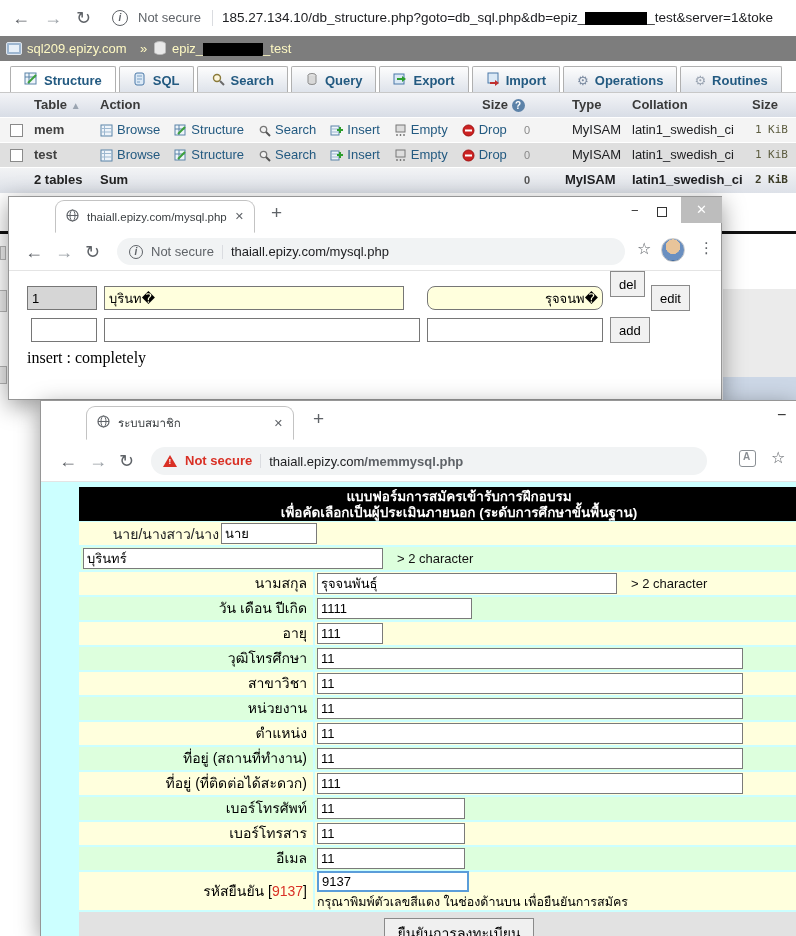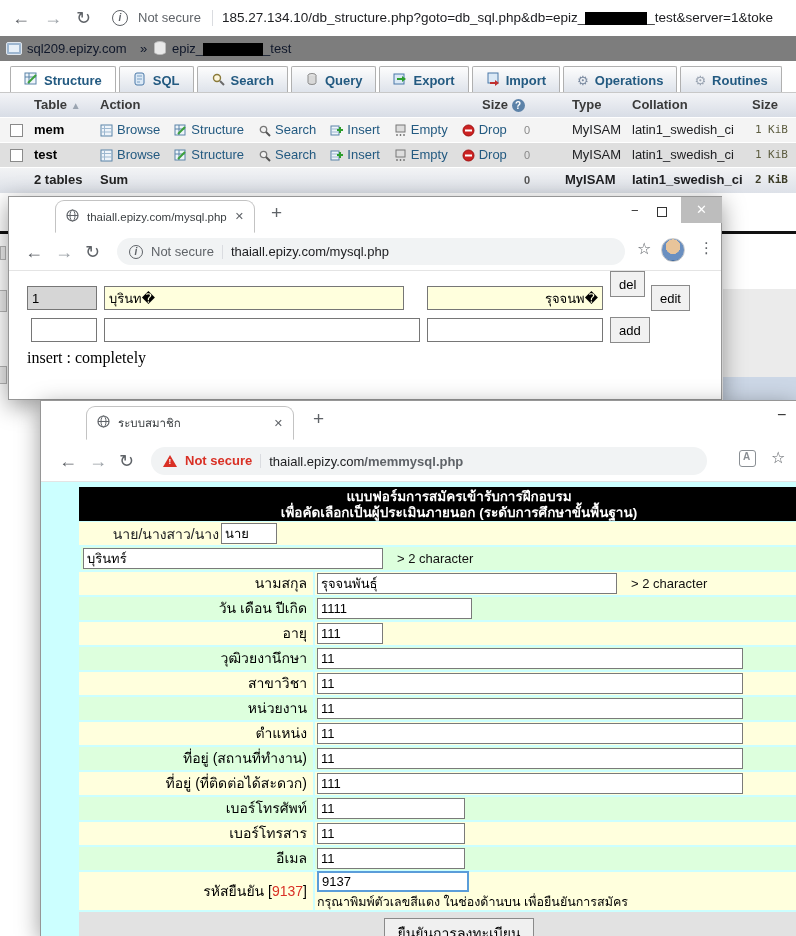--- a/index.html
+++ b/index.html
@@ -12,40 +12,40 @@
   .navglyph { font-size:18px; color:#5f6368; line-height:36px; }
   .navglyph.dim { color:#9aa0a6; }
   .info-circle { width:16px; height:16px; border:1.5px solid #5f6368; border-radius:50%; color:#5f6368;
     font-size:10px; text-align:center; line-height:13px; font-style:italic; font-weight:bold; }
   .ns-text { font-size:13px; color:#5f6368; line-height:36px; }
   .vdiv { width:1px; background:#dadce0; }
   .urltext { font-size:13.5px; color:#202124; line-height:36px; white-space:nowrap; }
   .redact { background:#000; display:inline-block; }
 
   
-  #crumbbar { left:0; top:36px; width:796px; height:25px; background:#7d7d7d; color:#0f172a; font-size:13px; line-height:25px; }
+  #crumbbar { left:0; top:36px; width:796px; height:25px; background:#7d7d7d; color:#fef9c3; font-size:13px; line-height:25px; }
   .crumb-ico-srv { left:6px; top:6px; width:16px; height:13px; border:1px solid #dfe5ec; background:#9db6d0; border-radius:2px; }
   .crumb-ico-srv:after{ content:""; position:absolute; left:2px; top:2px; width:10px; height:7px; background:#e8f0f8; }
   .db-cyl { width:12px; height:14px; background:#e9e9e9; border-radius:6px/3px; border:1px solid #bbb; }
 
   
   #pmatabs { left:10px; top:66px; height:27px; display:flex; gap:3px; }
   .pmatab { display:flex; align-items:center; gap:6px; padding:0 13px; border:1px solid #b0b0b0; border-bottom:none;
     background:linear-gradient(#fdfdfd,#dde2ea); font-size:13px; font-weight:bold; color:#235a81; border-radius:2px 2px 0 0; }
   .pmatab.active { background:#fff; }
   #tabs-underline { left:0; top:92px; width:796px; height:1px; background:#c8c8c8; }
 
   
   .pmarow { left:0; width:796px; height:24px; font-size:13px; line-height:24px; }
   #pma-head { top:93px; background:linear-gradient(#f3f4f7,#d8dde6); font-weight:bold; color:#3a3a3a; height:24px; }
   #pma-row-mem { top:118px; background:#f4f4f4; }
   #pma-row-test { top:143px; background:#dfdfdf; }
   #pma-foot { top:168px; background:linear-gradient(#f2f3f5,#dde1e8); font-weight:bold; height:25px; }
   .cbx { left:10px; top:6px; width:13px; height:13px; border:1px solid #8a8a8a; background:#fff; }
-  .tname { left:34px; font-weight:bold; color:#000000; }
+  .tname { left:34px; font-weight:bold; color:#404040; }
   .acts { left:100px; display:flex; gap:14px; align-items:center; height:24px; }
   .alink { color:#235a81; display:inline-flex; align-items:center; gap:4px; }
   .rows0 { left:480px; width:50px; text-align:right; color:#888; font-size:11px; }
   .coltype { left:572px;text-align:center; }
   .colcoll { left:632px; }
   .colsize { left:730px; width:58px; text-align:right; font-family:"DejaVu Sans Mono",monospace; font-size:11px; color:#5d5d40; }
   .sort-tri { color:#9aa4b0; font-size:10px; }
   .help-q { display:inline-block; width:13px; height:13px; border-radius:50%; background:#5c82a8; color:#fff;
     font-size:10px; line-height:13px; text-align:center; font-weight:bold; vertical-align:middle; }
 
@@ -73,36 +73,36 @@
   .avatar { width:24px; height:24px; border-radius:50%;
     background:radial-gradient(circle at 50% 35%, #e8c49a 0 40%, #6a8fc0 41% 75%, #3c669c 76%); border:1px solid #ccc; }
   .dots { font-size:15px; color:#5f6368; letter-spacing:0; }
   .tr-icon { width:17px; height:17px; border:1.5px solid #8a8f94; border-radius:3px; position:relative; background:#fff; }
   .tr-icon:after { content:"A"; position:absolute; left:3px; top:0px; font-size:10px; color:#8a8f94; font-weight:bold; }
 
   
   .w1input { position:absolute; height:24px; border:1px solid #767676; font-size:13px; padding:2px 4px; background:#fff; font-family:inherit; }
   .w1input.yellow { background:#ffffdd; }
   .w1input.gray { background:#d6d6d6; }
-  .w1input.r { text-align:right; }
+  .w1input.r { text-align:right;border-radius:8px; }
   .w1btn { position:absolute; height:26px; border:1px solid #8a8a8a; background:#f1f1f1; font-size:13px; padding:0 8px; font-family:inherit; }
   .serifnote { font-family:"Liberation Serif","DejaVu Serif",serif; font-size:16px; color:#000; }
 
   
   #w2content { position:absolute; left:0; top:81px; width:100%; height:455px; background:#ccffff; overflow:hidden; }
   .w2hdr { position:absolute; left:38px; top:5px; width:760px; height:34px; background:#000; color:#fff;
     text-align:center; font-weight:bold; font-size:13.5px; line-height:16px; padding-top:2px; }
   .frow { position:absolute; left:38px; width:760px; height:23px; display:flex; }
   .fl { width:234px; text-align:right; padding-right:6px; font-size:14px; line-height:23px; color:#000; }
   .fv { flex:1; margin-left:2px; display:flex; align-items:center; }
   .cream .fl, .cream .fv, .creamband { background:#ffffdd; }
   .green .fl, .green .fv, .greenband { background:#ddffdd; }
   .fi { height:21px; border:1px solid #7a7a7a; background:#fff; font-size:13px; padding:1px 3px; margin-left:2px; font-family:inherit; }
   .fnote { font-size:13px; margin-left:14px; color:#111; }
-  .w-xs{width:56px}.w-x2{width:66px}.w-md{width:155px}.w-sm{width:148px}.w-lg{width:300px}.w-xl{width:426px}.w-cp{width:152px}
+  .w-xs{width:96px}.w-x2{width:66px}.w-md{width:155px}.w-sm{width:148px}.w-lg{width:300px}.w-xl{width:426px}.w-cp{width:152px}
   .capt { font-size:12.5px; color:#000; }
   .grayband { background:#e2e2e2; }
   .submitbtn { border:1px solid #8a8a8a; background:#f0f0f0; font-size:14px; padding:3px 12px; font-family:inherit; }
 </style>
 </head>
 <body>
 
 <div class="abs" id="main-addrbar">
   <span class="abs navglyph" style="left:12px">←</span>
   <span class="abs navglyph dim" style="left:44px">→</span>
@@ -417,21 +417,21 @@
           <input class="fi w-md" value="1111" style="">
         </div>
     </div>
     <div class="frow cream" style="top:140px">
       <div class="fl">อายุ</div>
       <div class="fv">
           <input class="fi w-x2" value="111" style="">
         </div>
     </div>
     <div class="frow green" style="top:165px">
-      <div class="fl">วุฒิวยงานึกษา</div>
+      <div class="fl">วุฒิโทรศึกษา</div>
       <div class="fv">
           <input class="fi w-xl" value="11" style="">
         </div>
     </div>
     <div class="frow cream" style="top:190px">
       <div class="fl">สาขาวิชา</div>
       <div class="fv">
           <input class="fi w-xl" value="11" style="">
         </div>
     </div>

